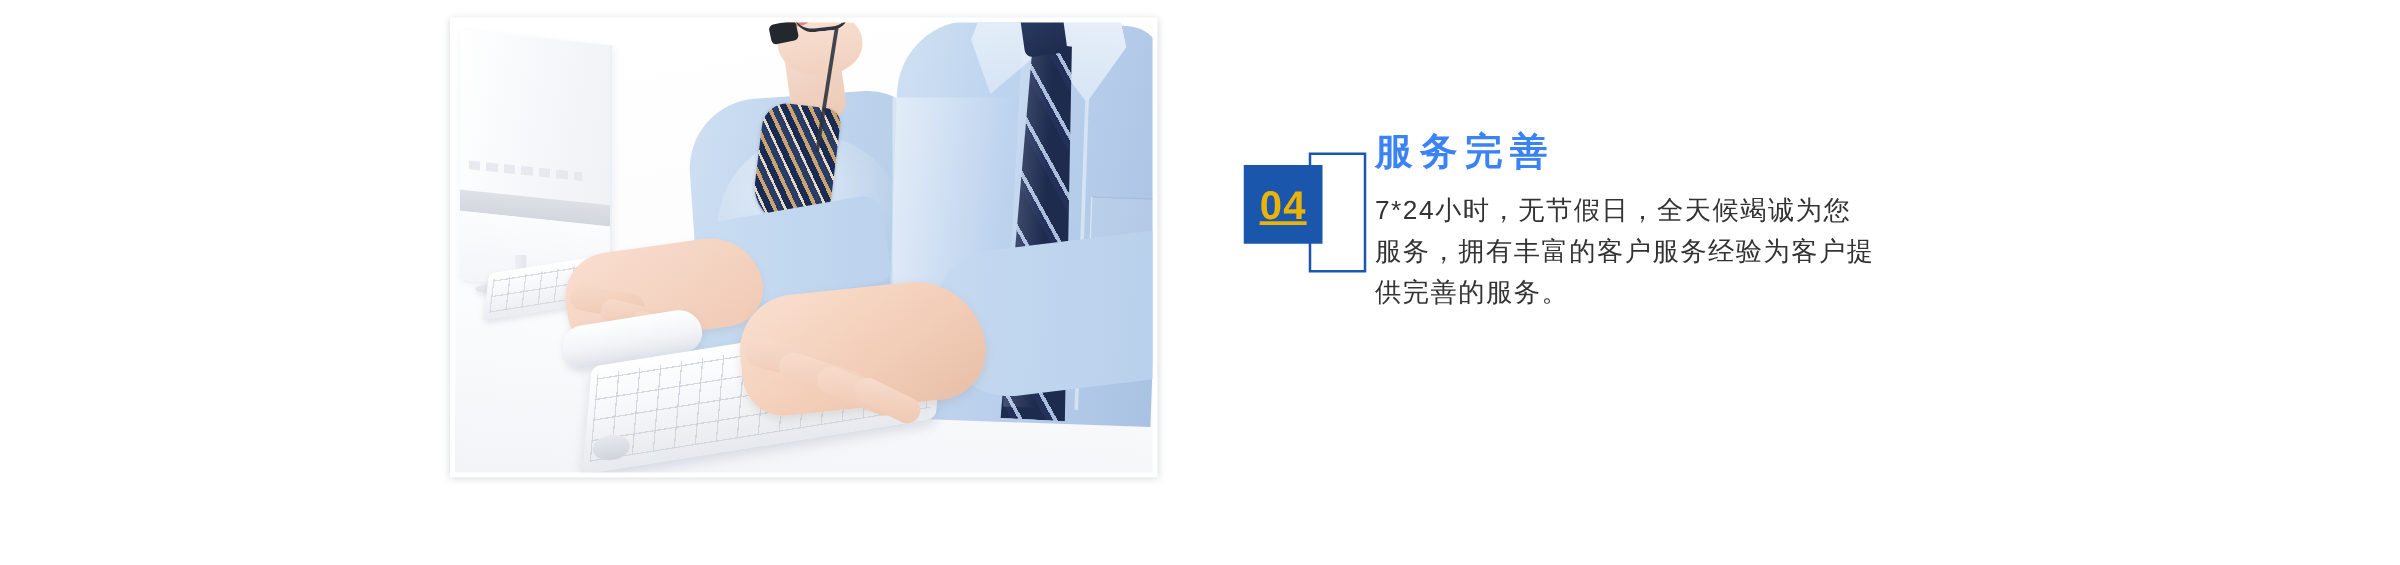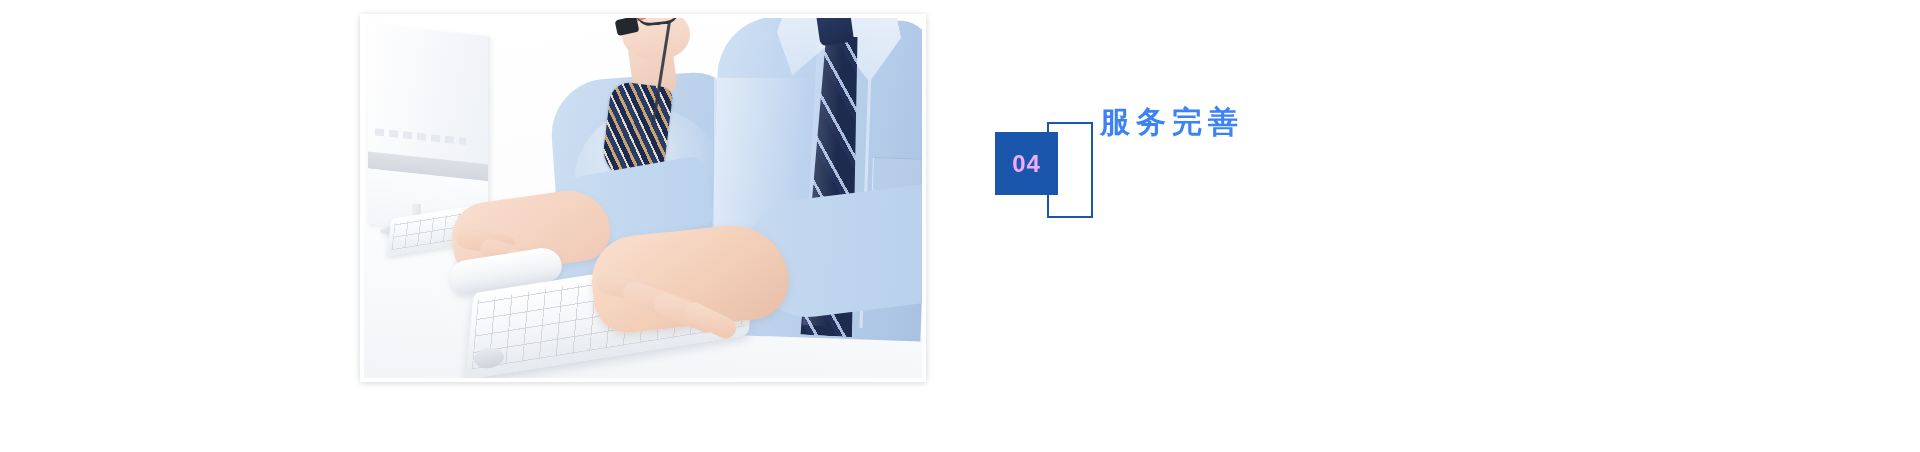--- a/index.html
+++ b/index.html
@@ -505,25 +505,26 @@
     left: 0;
     top: 10px;
     width: 63px;
     height: 63px;
     background: #1a56ac;
     display: flex;
     align-items: center;
     justify-content: center;
   }
   .badge-num {
-    color: #f0abfc;
-    font-size: 24px;
+    color: #eab308;
+    font-size: 32px;
     font-weight: bold;
     letter-spacing: 1px;
     line-height: 1;
+    text-decoration: underline;
   }
 
   .text-col {
     position: absolute;
     left: 105px;
     top: 0;
     width: 420px;
   }
   .heading {
     color: #3b82f6;
@@ -618,17 +619,18 @@
 
     <div class="badge">
       <div class="badge-outline"></div>
       <div class="badge-fill">
         <span class="badge-num">04</span>
       </div>
     </div>
 
     <div class="text-col">
       <h2 class="heading">服务完善</h2>
+      <p class="body-text">7*24小时，无节假日，全天候竭诚为您服务，拥有丰富的客户服务经验为客户提供完善的服务。</p>
     </div>
 
   </div>
 
 </div>
 
 </body></html>

